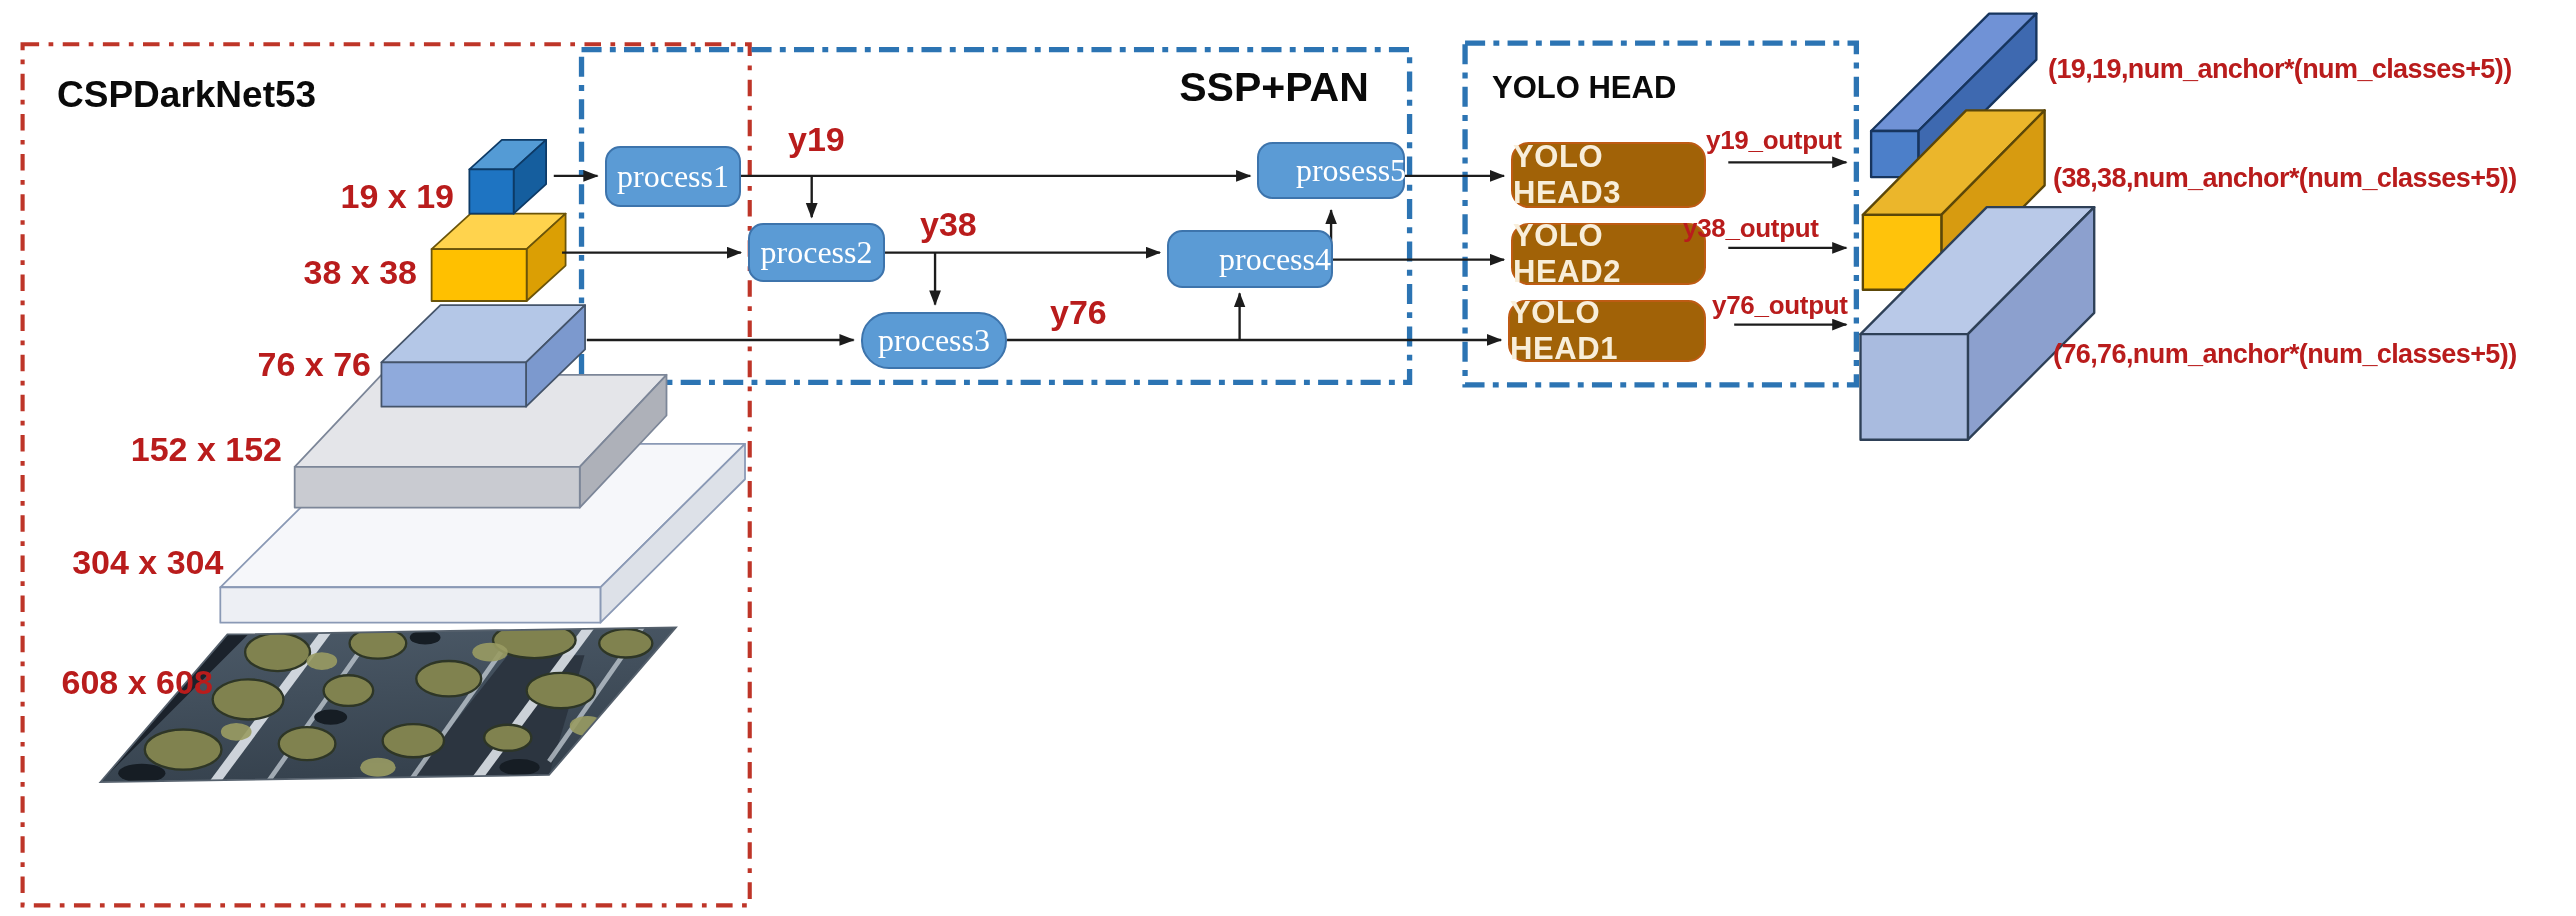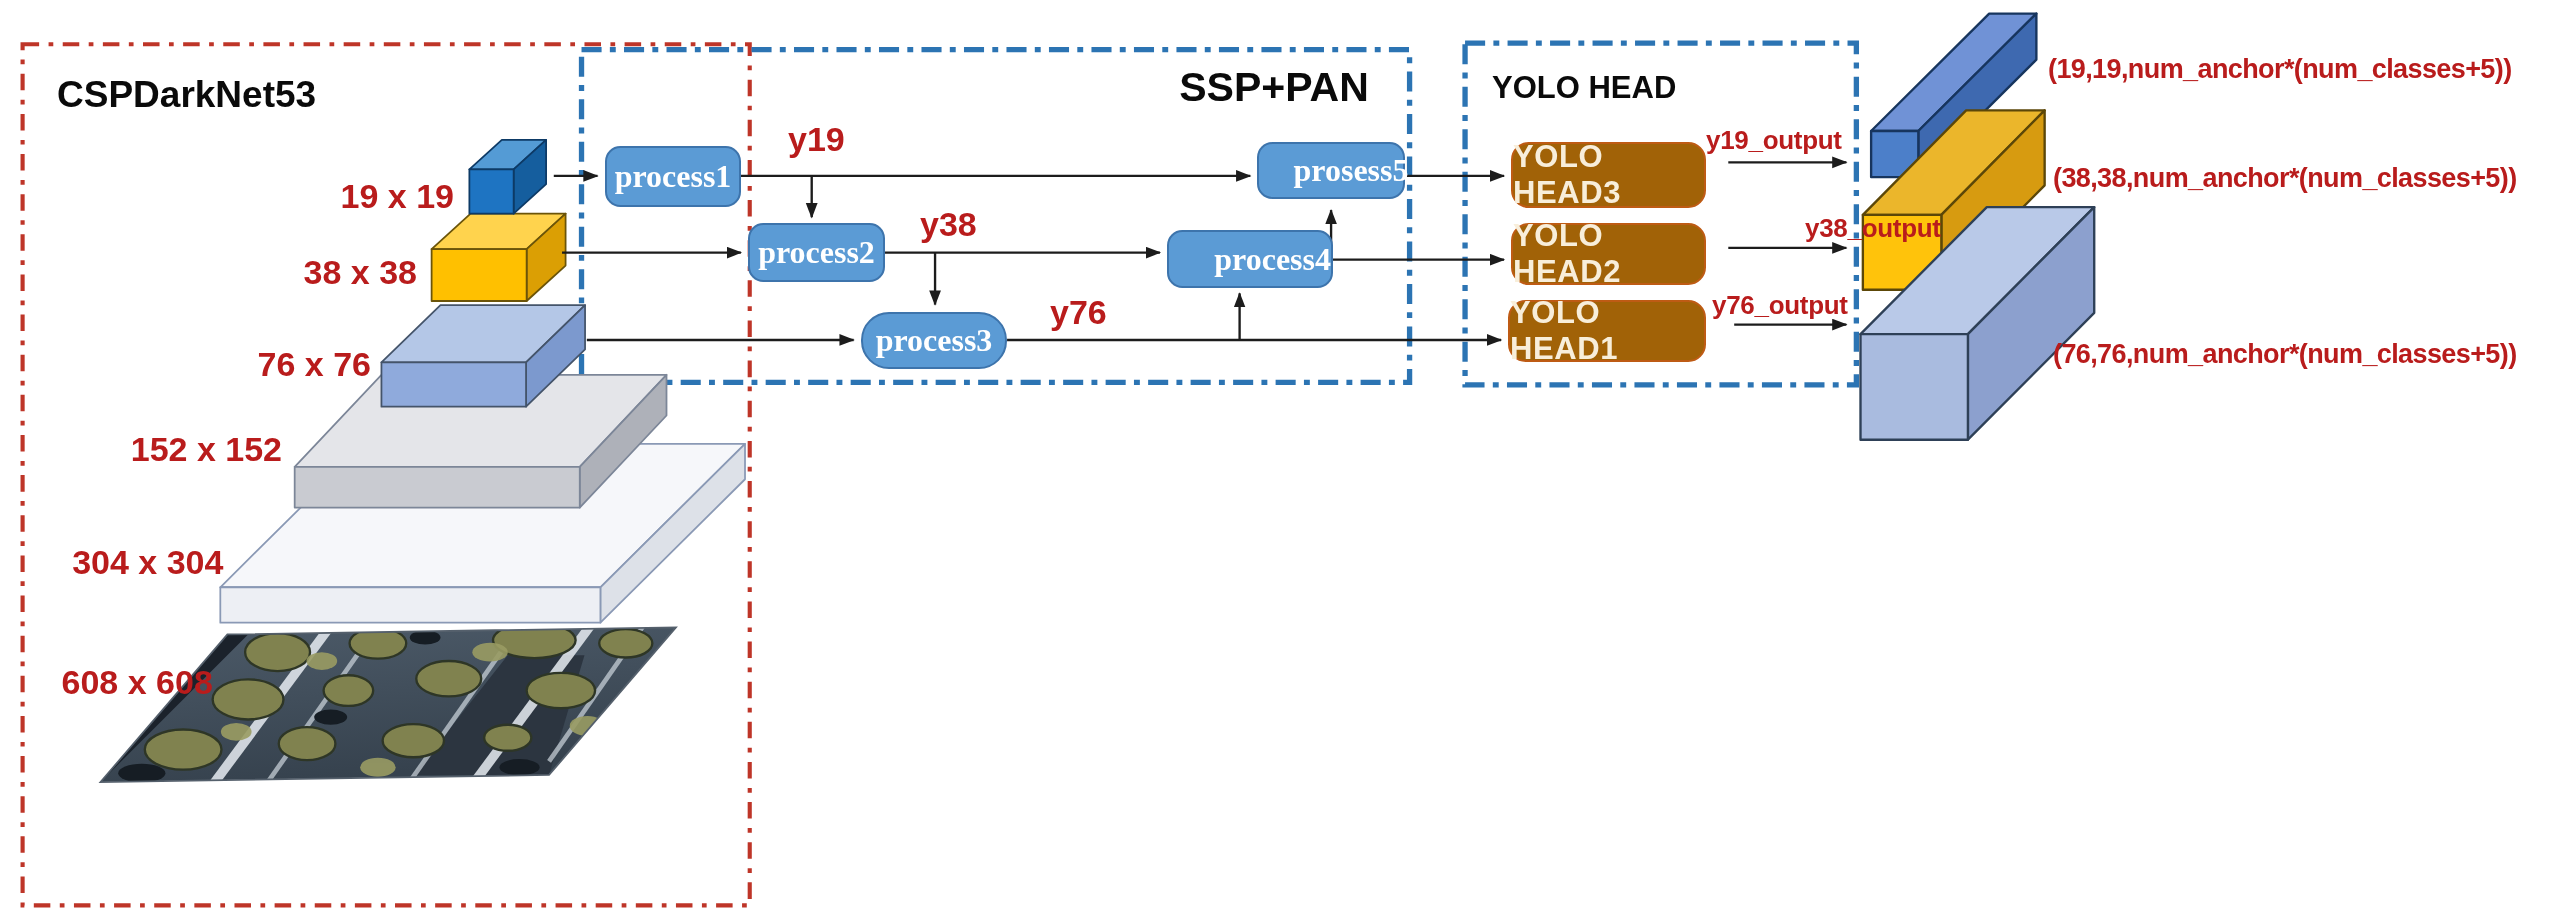--- a/index.html
+++ b/index.html
@@ -8,21 +8,21 @@
   .layer{position:absolute;left:0;top:0;}
   .lbl{position:absolute;color:#b91c1c;font-weight:bold;white-space:nowrap;}
   .scale-lbl{font-size:34px;text-align:right;}
   .title{color:#0a0a0a;}
   .flow-lbl{font-size:34px;}
   .out-lbl{font-size:26px;letter-spacing:-0.3px;}
   .shape-lbl{font-size:27px;letter-spacing:-0.6px;}
   .node{position:absolute;display:flex;align-items:center;justify-content:center;
         box-sizing:border-box;}
   .proc{background:#5B9BD5;border:2.4px solid #3d74ac;border-radius:15.3px;
-        color:#ffffff;font-family:"Liberation Serif", serif;font-weight:bold;font-size:32px;}
+        color:#ffffff;font-family:"Liberation Serif", serif;font-weight:normal;font-size:32px;}
   .head{background:#a16207;border:2.4px solid #be5b14;border-radius:17.7px;
         color:#F8EEDA;font-weight:bold;font-size:31px;letter-spacing:0.6px;}
 </style>
 </head>
 <body>
 
 <div class="canvas">
 
   <svg class="layer" width="2576" height="916" viewBox="0 0 4364 1552">
     <defs>
@@ -183,21 +183,21 @@
     <span>YOLO HEAD3</span>
   </div>
   <div class="node head" style="left:1511px;top:223px;width:195px;height:62px;">
     <span>YOLO HEAD2</span>
   </div>
   <div class="node head" style="left:1508px;top:300px;width:198px;height:62px;">
     <span>YOLO HEAD1</span>
   </div>
 
   <div class="lbl out-lbl" style="left:1706px;top:125px;">y19_output</div>
-  <div class="lbl out-lbl" style="left:1805px;top:213px;">y38_output</div>
+  <div class="lbl out-lbl" style="left:1683px;top:213px;">y38_output</div>
   <div class="lbl out-lbl" style="left:1712px;top:290px;">y76_output</div>
 
   <div class="lbl shape-lbl" style="left:2048px;top:54px;">(19,19,num_anchor*(num_classes+5))</div>
   <div class="lbl shape-lbl" style="left:2053px;top:163px;">(38,38,num_anchor*(num_classes+5))</div>
   <div class="lbl shape-lbl" style="left:2053px;top:339px;">(76,76,num_anchor*(num_classes+5))</div>
 
 </div>
 
 
 </body></html>

